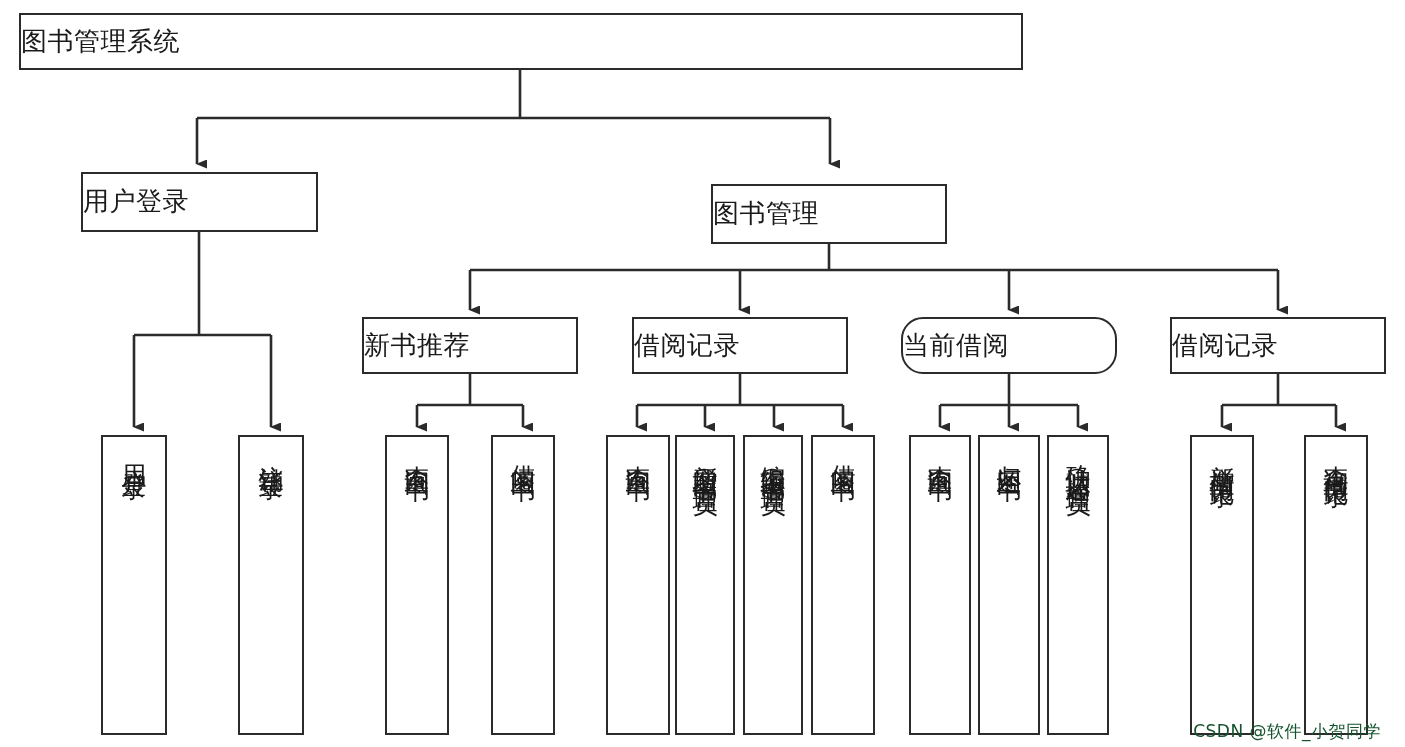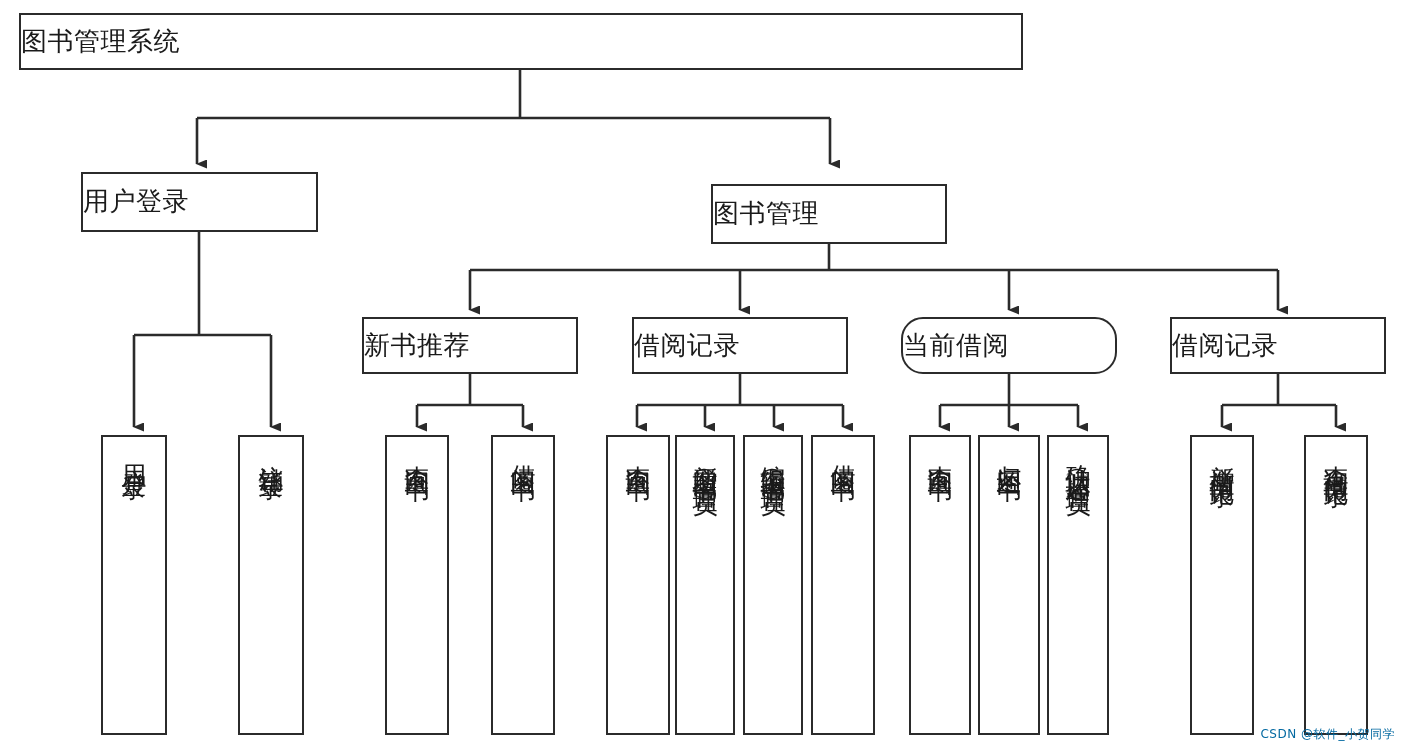--- a/index.html
+++ b/index.html
@@ -57,24 +57,24 @@
   }
   .node.vert .node-label {
     writing-mode: vertical-rl;
     text-orientation: upright;
     font-size: 25px;
     letter-spacing: 4px;
     line-height: 1;
   }
   .watermark {
     position: absolute;
-    right: 10px;
+    right: 24px;
     bottom: 4px;
-    font-size: 12px;
-    color: #0369a1;
+    font-size: 17px;
+    color: #14532d;
     letter-spacing: 0.5px;
     z-index: 5;
     white-space: nowrap;
   }
 </style>
 </head>
 <body>
 
 <div id="diagram-root">
 

